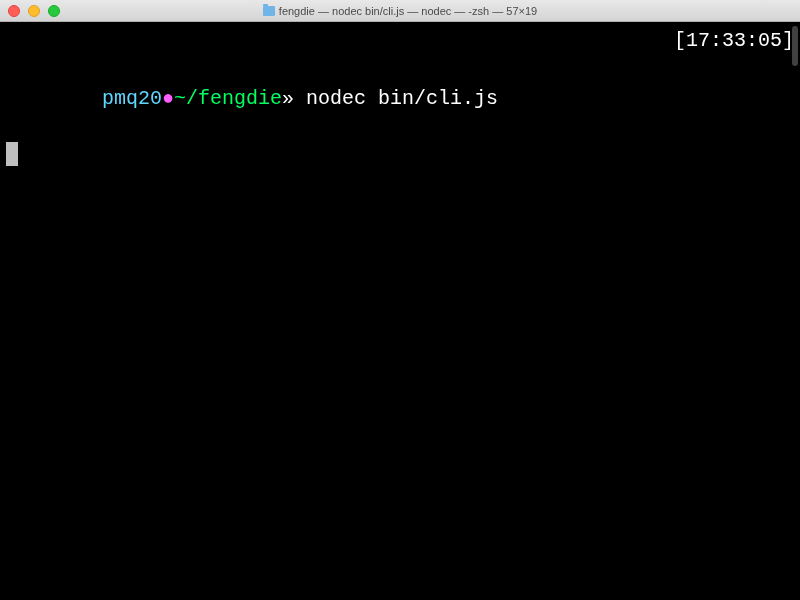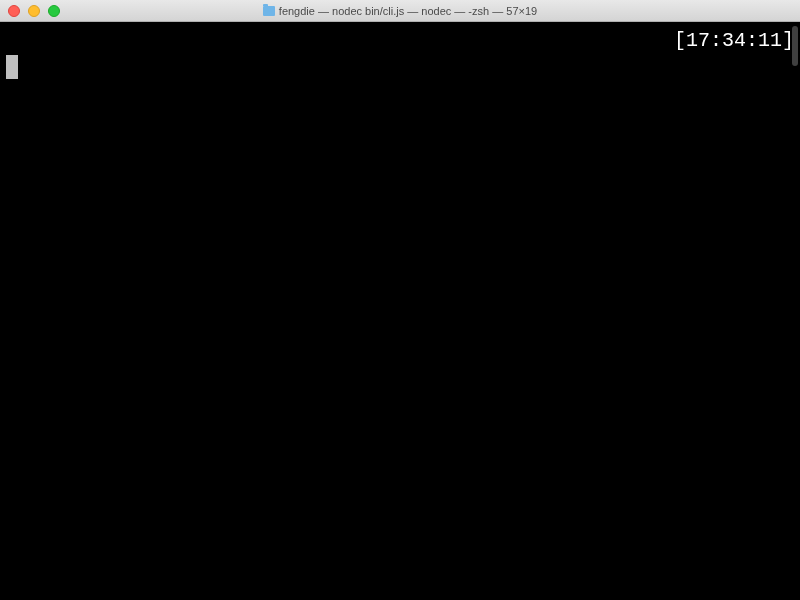--- a/index.html
+++ b/index.html
@@ -133,24 +133,27 @@
       <div class="traffic-light tl-max"></div>
     </div>
     <div class="title">
       <span class="folder-icon"></span>
       <span>fengdie — nodec bin/cli.js — nodec — -zsh — 57×19</span>
     </div>
   </div>
 
   <div class="terminal-body">
     <div class="line">
+      <span class="line-right time">[17:33:05]</span>
     </div>
 
     <div class="line">
-      <span class="line-right time">[17:34:11]</span>
+      <span class="line-left">
+        <span class="user">pmq20</span><span class="dot">●</span><span class="path">~/fengdie</span><span class="arrow">» </span><span class="cmd">nodec bin/cli.js</span>
+      </span>
     </div>
 
     <div class="line">
       <span class="cursor"></span>
     </div>
 
     <div class="scrollbar"></div>
   </div>
 </div>
 

